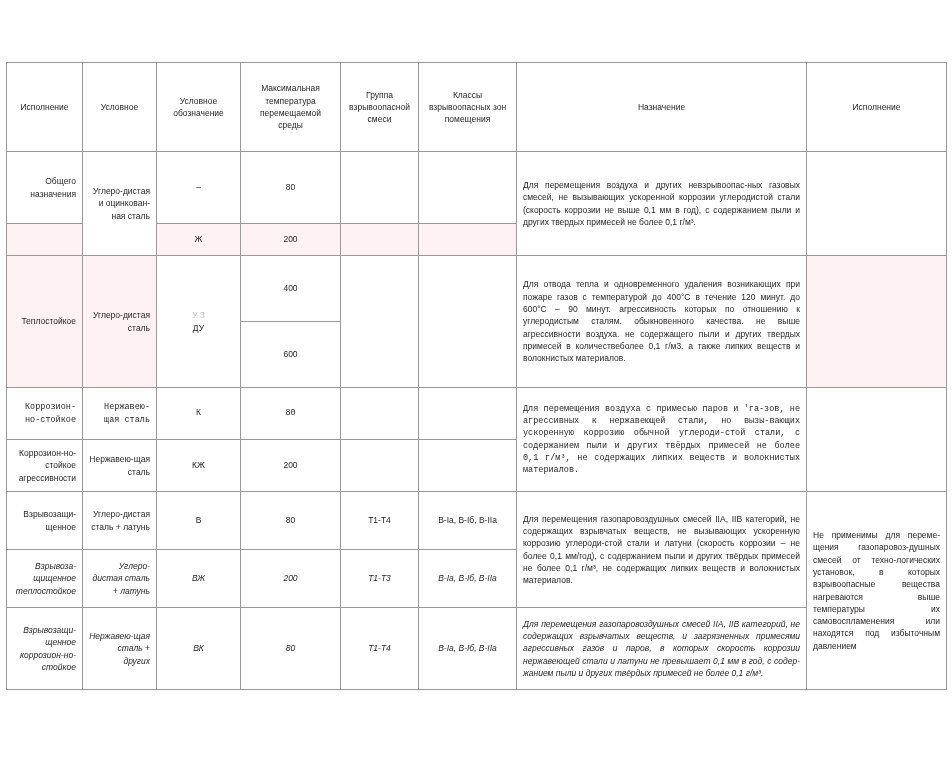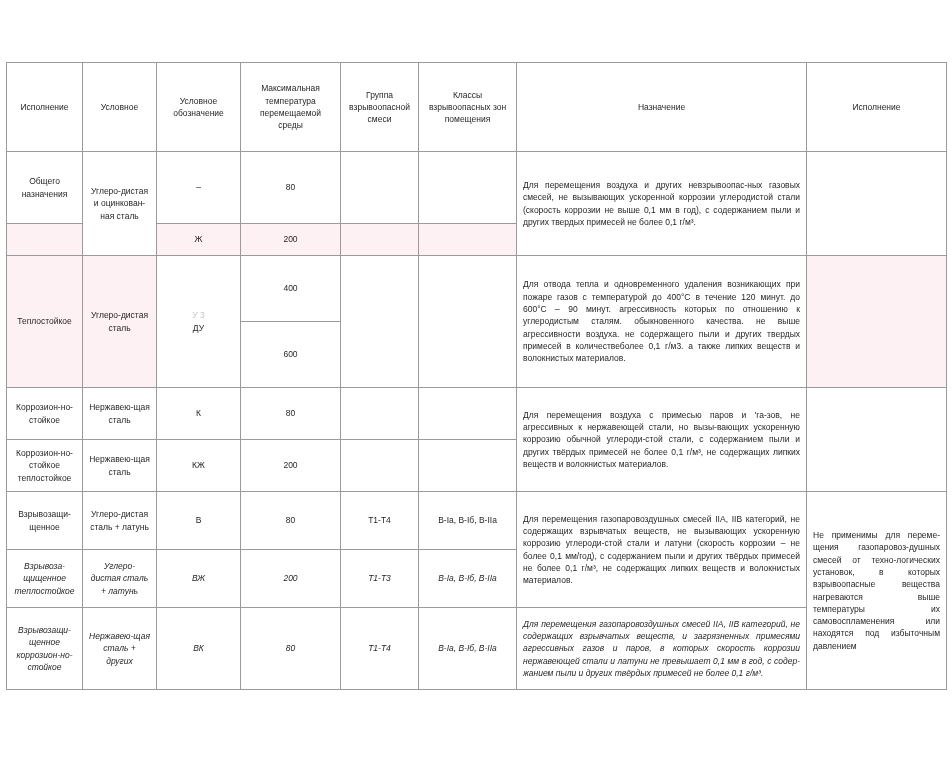--- a/index.html
+++ b/index.html
@@ -39,21 +39,21 @@
     text-align: center;
     font-weight: normal;
     font-size: 9px;
     line-height: 1.35;
     padding: 4px 4px;
   }
   td.c {
     text-align: center;
   }
   td.l {
-    text-align: center;
+    text-align: right;
     margin-left: 24px;
   }
   td.just {
     text-align: justify;
     font-size: 8.4px;
     line-height: 1.5;
     padding: 6px 8px 6px 6px;
   }
   td.small {
     font-size: 8.3px;
@@ -133,33 +133,33 @@
         <td class="c">400</td>
         <td class="c" rowspan="2"></td>
         <td class="c" rowspan="2"></td>
         <td class="just" rowspan="2">Для отвода тепла и одновременного удаления возникающих при пожаре газов с температурой до 400°С в течение 120 минут. до 600°С – 90 минут. агрессивность которых по отношению к углеродистым сталям. обыкновенного качества. не выше агрессивности воздуха. не содержащего пыли и других твердых примесей в количествеболее 0,1 г/м3. а также липких веществ и волокнистых материалов.</td>
         <td class="tint-pink" rowspan="2"></td>
       </tr>
       <tr style="height:66px;">
         <td class="c">600</td>
       </tr>
 
-      <tr style="height:52px;">
+      <tr style="height:52px;font-family:Liberation Mono, monospace;">
         <td class="l small">Коррозион-но-стойкое</td>
         <td class="l small">Нержавею-щая сталь</td>
         <td class="c">К</td>
         <td class="c">80</td>
         <td class="c"></td>
         <td class="c"></td>
         <td class="just" rowspan="2">Для перемещения воздуха с примесью паров и 'га-зов, не агрессивных к нержавеющей стали, но вызы-вающих ускоренную коррозию обычной углероди-стой стали, с содержанием пыли и других твёрдых примесей не более 0,1 г/м³, не содержащих липких веществ и волокнистых материалов.</td>
         <td rowspan="2"></td>
       </tr>
 
       <tr style="height:52px;">
-        <td class="l small">Коррозион-но-стойкое теплостойкое</td>
+        <td class="l small">Коррозион-но-стойкое агрессивности</td>
         <td class="l small">Нержавею-щая сталь</td>
         <td class="c">КЖ</td>
         <td class="c">200</td>
         <td class="c"></td>
         <td class="c"></td>
       </tr>
 
       <tr style="height:58px;">
         <td class="l small">Взрывозащи-щенное</td>
         <td class="l small">Углеро-дистая сталь + латунь</td>

